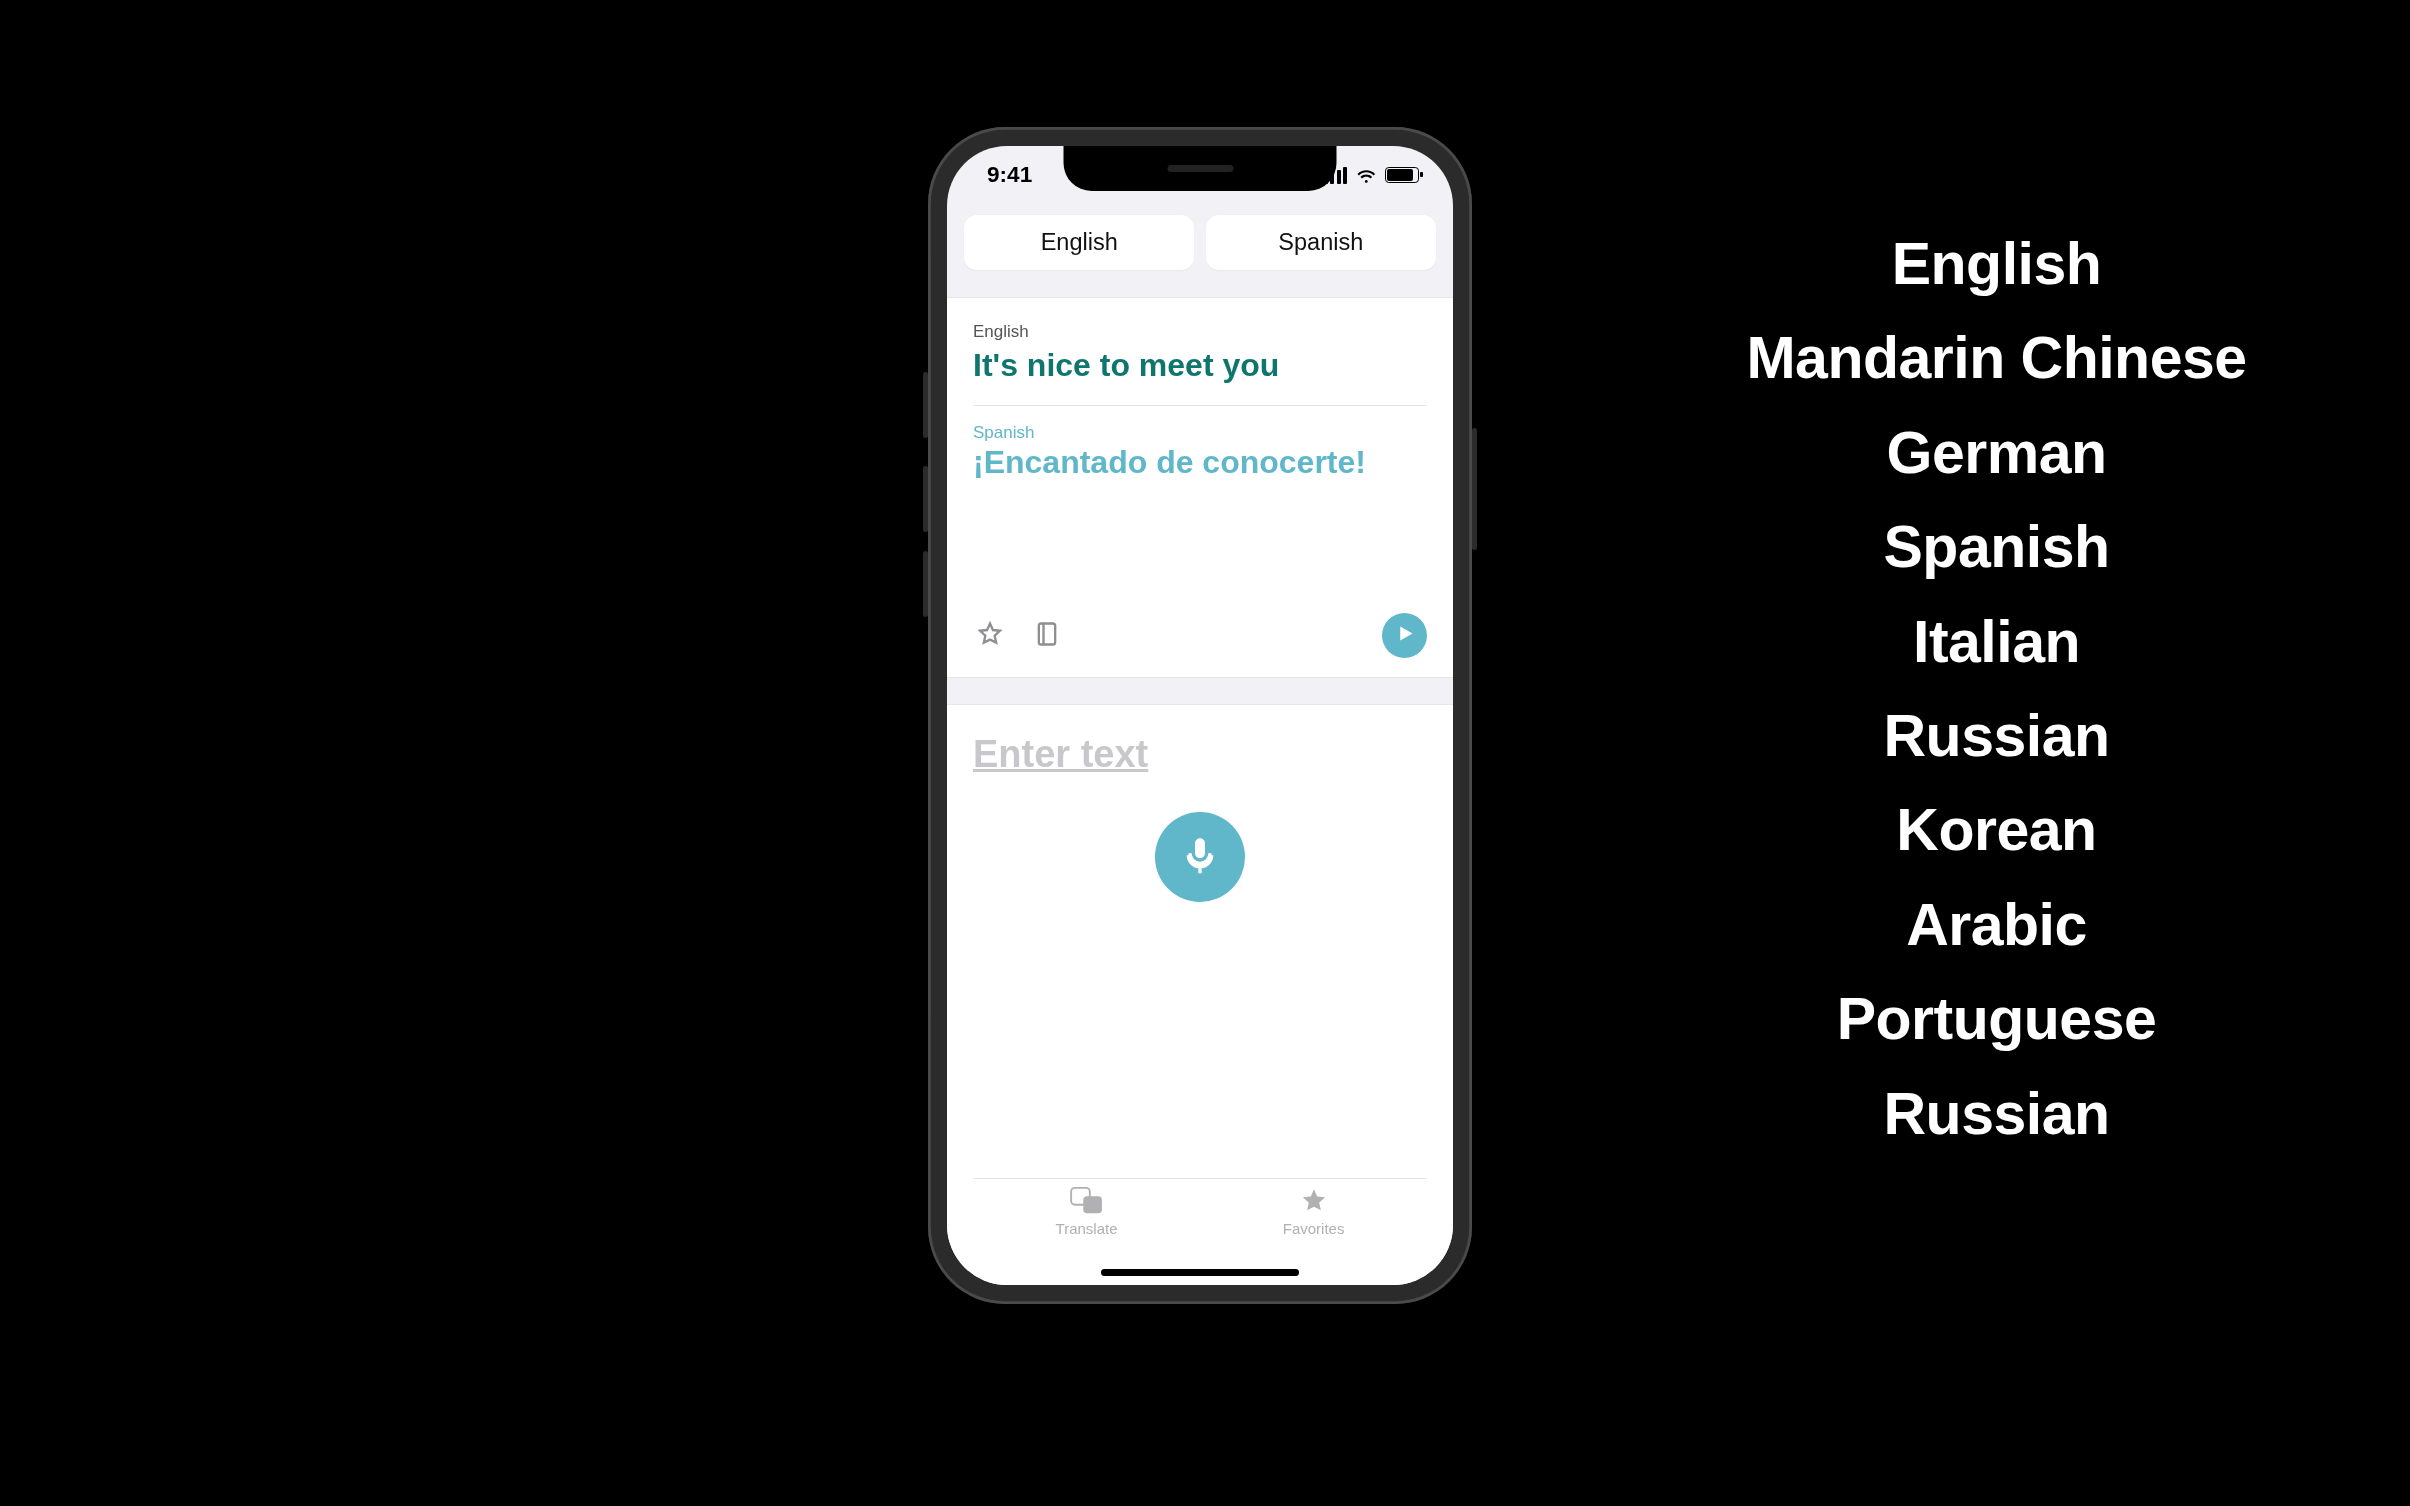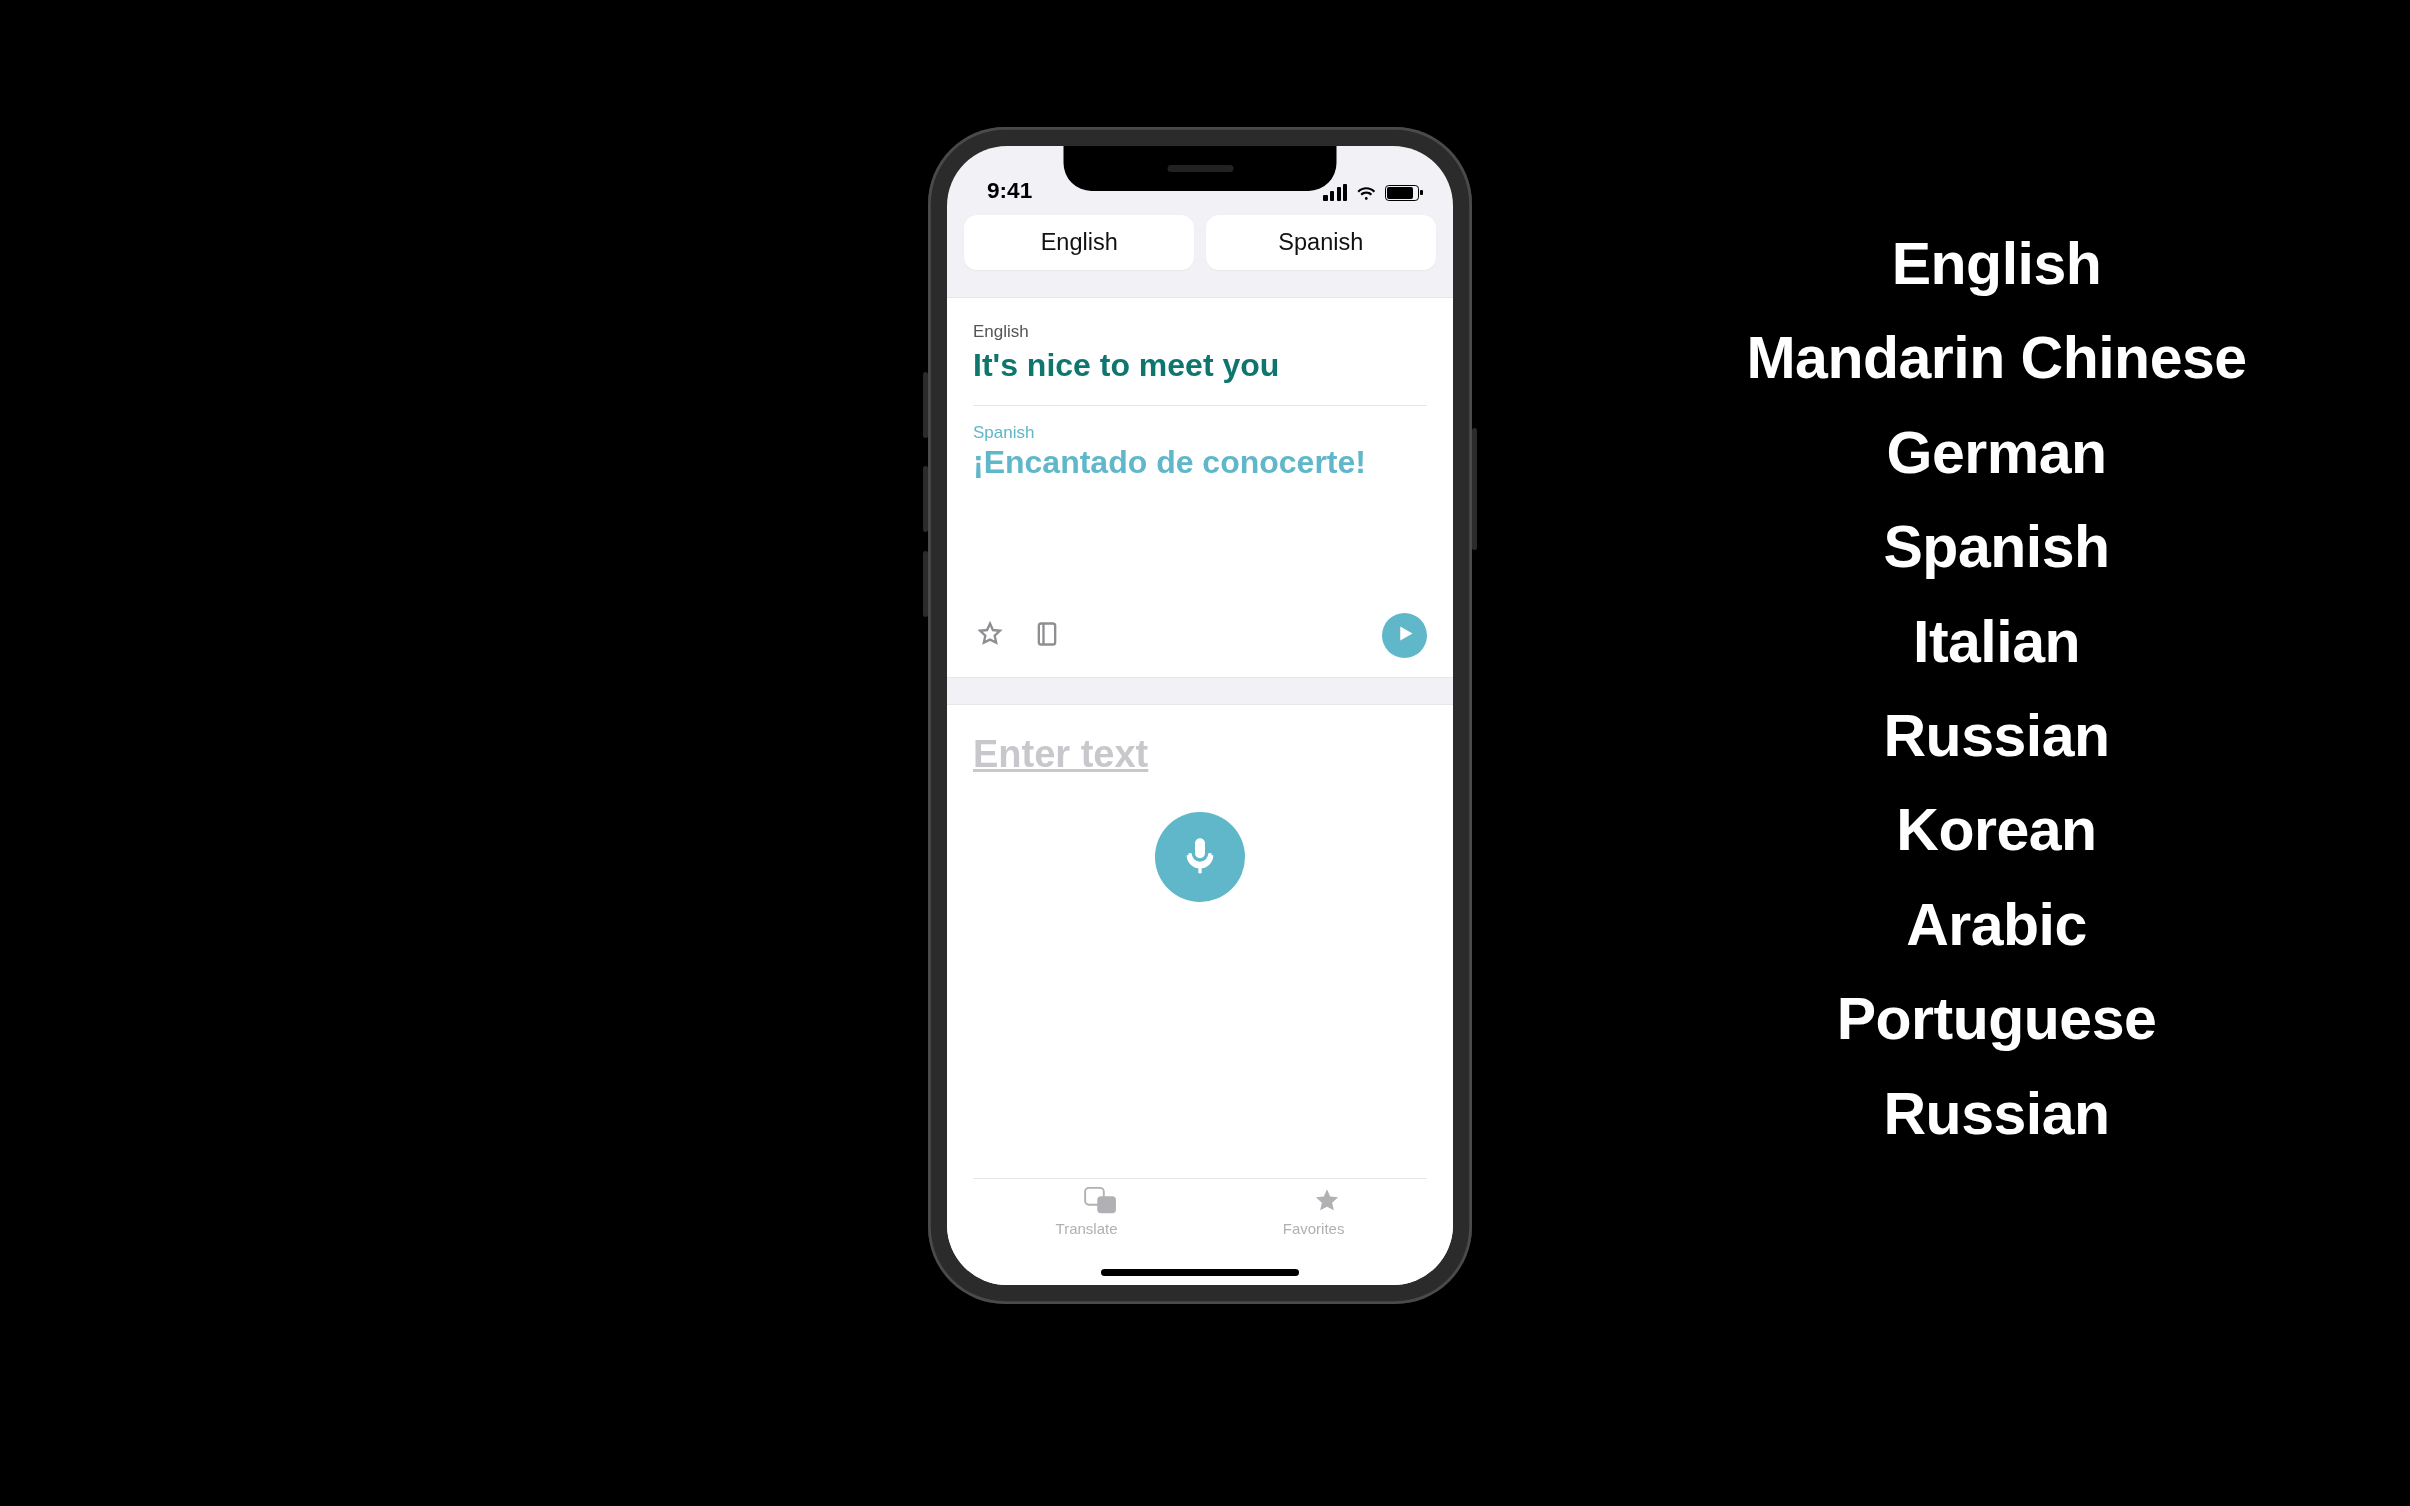--- a/index.html
+++ b/index.html
@@ -65,21 +65,21 @@
     width: 66px; height: 7.5px;
     background: #222;
     border-radius: 3.8px;
   }
   
   .statusbar {
     position: absolute;
     top: 0; left: 0; right: 0;
     height: 58px;
     display: flex;
-    align-items: flex-end;
+    align-items: center;
     justify-content: space-between;
     padding: 0 34px 0 40px;
     font-size: 22.6px;
     font-weight: 600;
     color: #000;
     z-index: 4;
   }
   .status-right { display: flex; align-items: center; gap: 7.5px; }
   .bars { display: flex; align-items: flex-end; gap: 2.4px; height: 17px; }
   .bars span { width: 4.2px; background: #000; border-radius: 0.9px; }
@@ -153,21 +153,21 @@
     display:flex; align-items:center; justify-content:center;
   }
   .mic-btn svg { width:40px; height:40px; fill:#fff; }
   .tabbar {
     height:90px;
     display:flex; align-items:flex-start; justify-content:space-around;
     padding-top:7.5px;
     border-top:0.9px solid #e5e5ea;
     background:#fff;
   }
-  .tab { display:flex; flex-direction:column; align-items:flex-end; gap:2.8px; color:#b0b0b5; font-size:15px; }
+  .tab { display:flex; flex-direction:column; align-items:center; gap:2.8px; color:#b0b0b5; font-size:15px; }
   .tab svg { width:34px; height:28px; fill:#b0b0b5; }
   .home-indicator {
     position:absolute; bottom:9.4px; left:50%; transform:translateX(-50%);
     width:198px; height:6.6px; background:#000; border-radius:3.8px;
   }
   
   .lang-list {
     position:absolute;
     left: 1667px;
     top: 217px;

